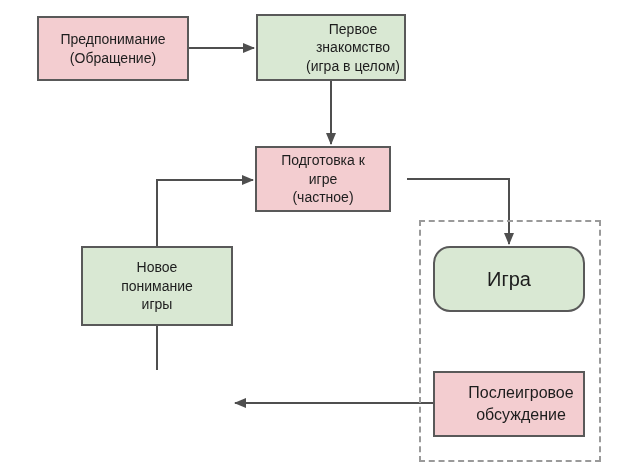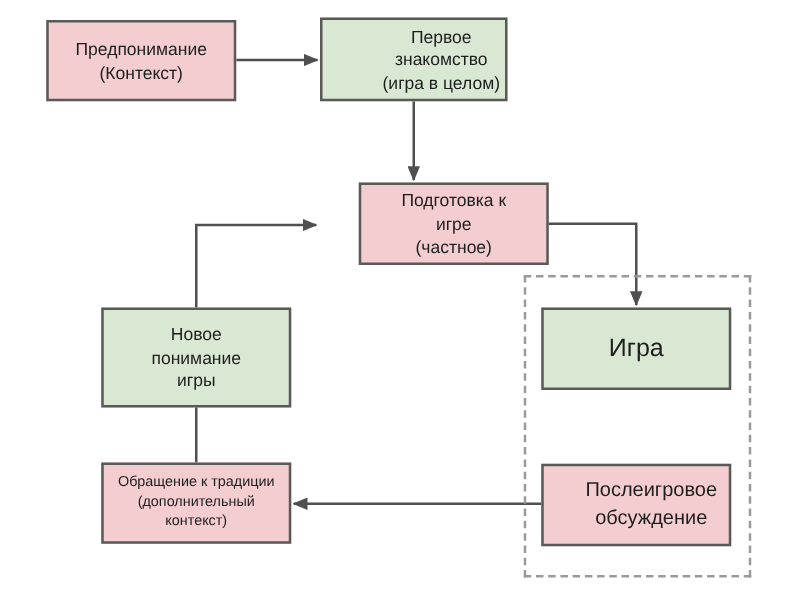--- a/index.html
+++ b/index.html
@@ -75,48 +75,43 @@
     <path class="edge" marker-end="url(#arrow)" d="M407,179 L509,179 L509,244"></path>
     <path class="edge" marker-end="url(#arrow)" d="M433,403 L235,403"></path>
     <path class="edge" marker-end="url(#arrow)" d="M157,370 L157,314"></path>
     <path class="edge" marker-end="url(#arrow)" d="M157,246 L157,180 L253,180"></path>
   </svg>
 
   <div class="dashed-group" style="left:419px; top:220px; width:182px; height:242px;"></div>
 
   <div class="node pink" style="left:37px; top:16px; width:152px; height:65px;">
     <span class="label">Предпонимание
-(Контекст)</span>
+(Обращение)</span>
   </div>
 
   <div class="node green" style="left:256px; top:14px; width:150px; height:67px;justify-content:flex-end;">
     <span class="label">Первое
 знакомство
 (игра в целом)</span>
   </div>
 
-  <div class="node pink" style="left:255px; top:146px; width:152px; height:66px;margin-left:32px;">
+  <div class="node pink" style="left:255px; top:146px; width:136px; height:66px;">
     <span class="label">Подготовка к
 игре
 (частное)</span>
   </div>
 
   <div class="node green" style="left:81px; top:246px; width:152px; height:80px;">
     <span class="label">Новое
 понимание
 игры</span>
   </div>
 
-  <div class="node pink node-small" style="left:81px; top:370px; width:152px; height:65px;">
-    <span class="label">Обращение к традиции
-(дополнительный
-контекст)</span>
-  </div>
 
-  <div class="node green node-large" style="left:433px; top:246px; width:152px; height:66px;">
+  <div class="node green node-large" style="left:433px; top:246px; width:152px; height:66px;border-radius:17px;">
     <span class="label">Игра</span>
   </div>
 
   <div class="node pink node-medium" style="left:433px; top:371px; width:152px; height:66px;">
     <span class="label">Послеигровое
 обсуждение</span>
   </div>
 
 </div>
 

